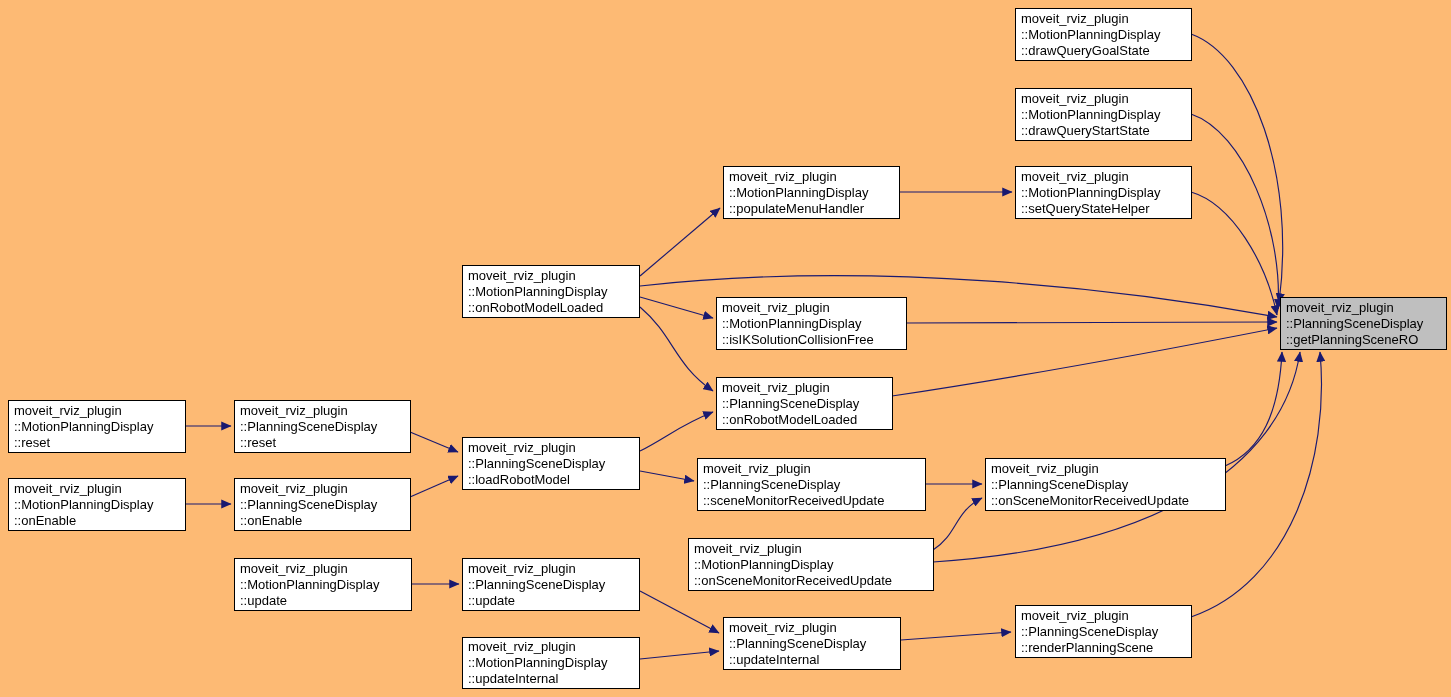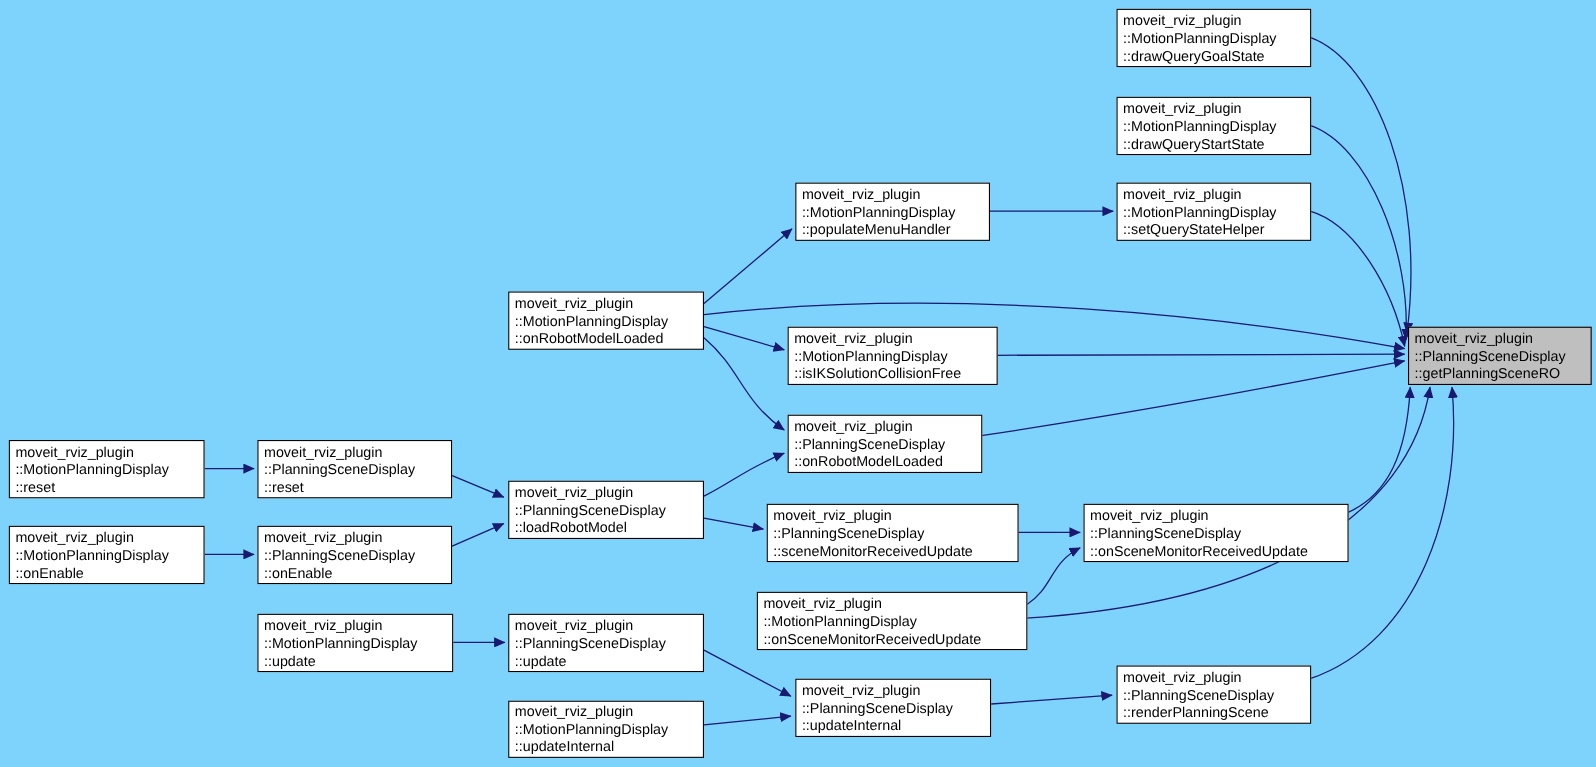--- a/index.html
+++ b/index.html
@@ -5,21 +5,21 @@
   * { box-sizing: border-box; margin: 0; padding: 0; }
   html, body { width: 1451px; height: 697px; }
   body {
     background: #ffffff;
     font-family: "Liberation Sans", sans-serif;
   }
   .diagram {
     position: relative;
     width: 1451px;
     height: 697px;
-    background: #7dd3fc;
+    background: #fdba74;
     overflow: hidden;
   }
   svg.edges {
     position: absolute;
     left: 0; top: 0;
     width: 1451px; height: 697px;
   }
   .edge {
     fill: none;
     stroke: #191970;

